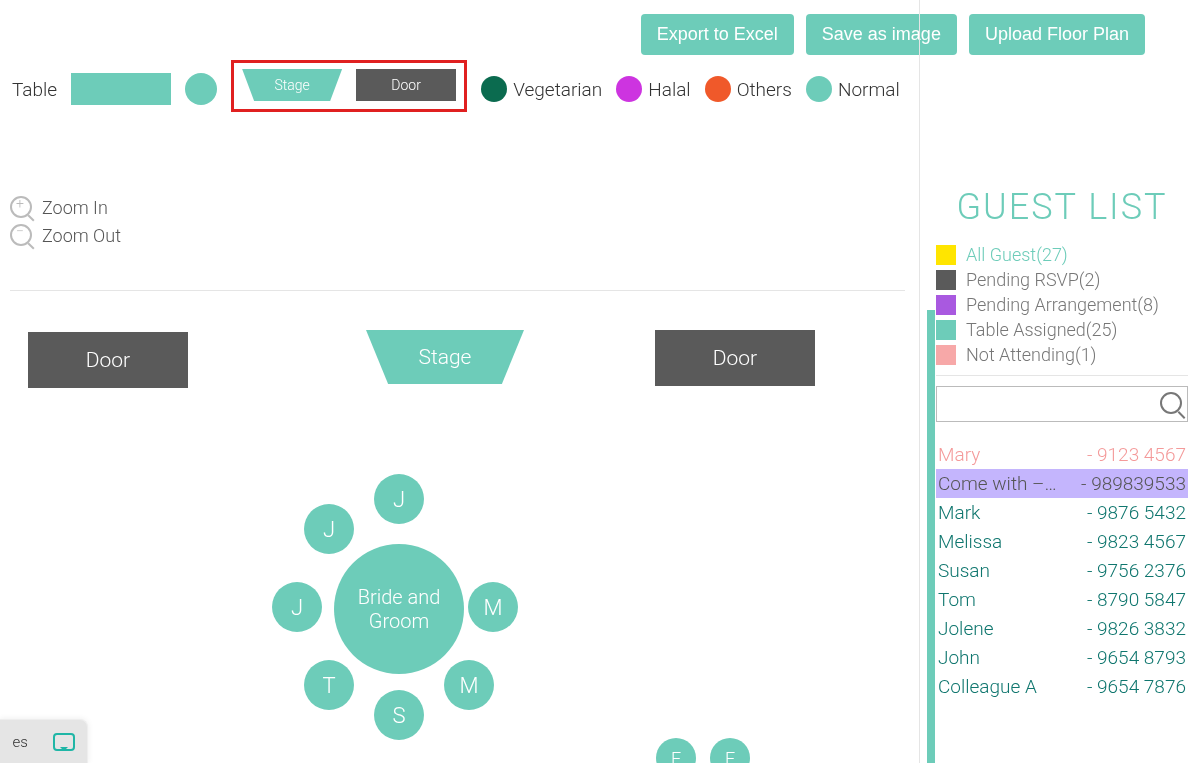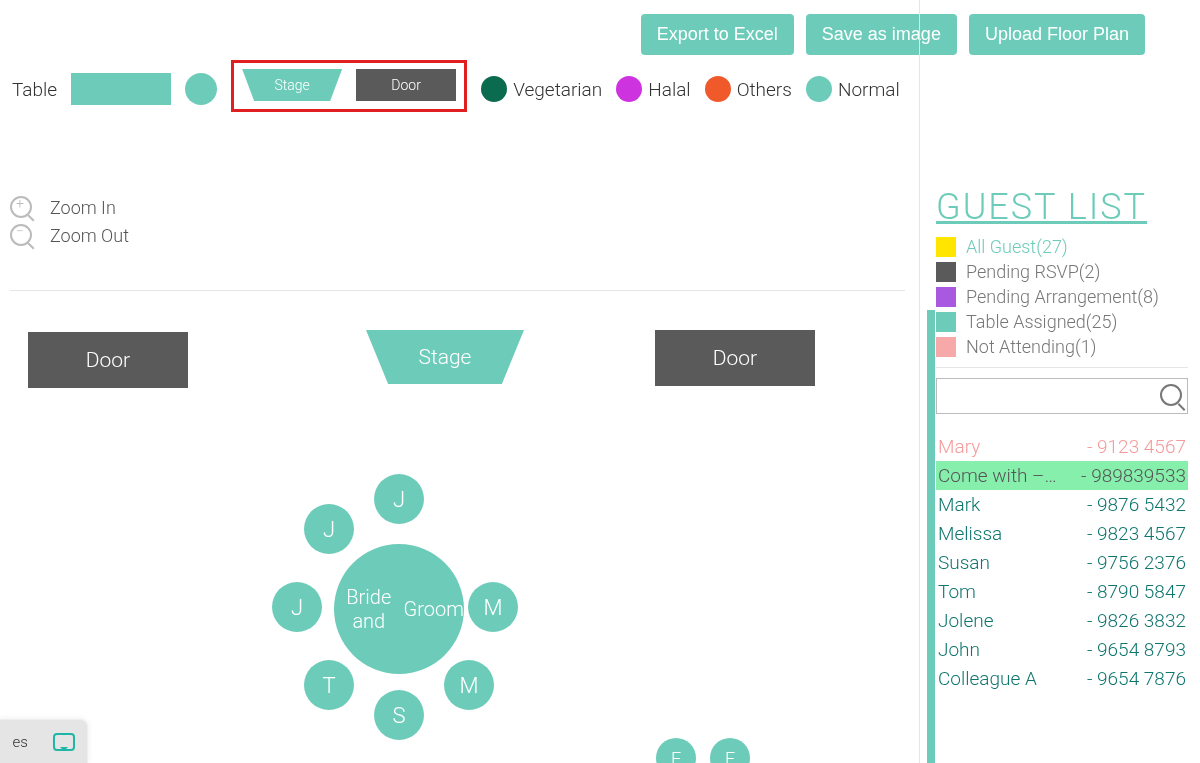--- a/index.html
+++ b/index.html
@@ -64,21 +64,21 @@
   .btn-teal {
     background:#6dccb9; color:#fff; border:none; border-radius:4px;
     padding:10px 16px; font-size:18px; font-weight:300; cursor:pointer;
   }
 
   
   .zoom-area {
     position:absolute; top:196px; left:10px;
     font-size:18px; color:#555;
   }
-  .zoom-row { display:flex; align-items:center; gap:18px; margin-bottom:6px; cursor:pointer; }
+  .zoom-row { display:flex; align-items:center; gap:10px; margin-bottom:6px; cursor:pointer; }
   .zoom-icon {
     width:22px; height:22px; border:2px solid #bbb; border-radius:50%;
     position:relative; display:inline-block;
   }
   .zoom-icon::after{
     content:""; position:absolute; width:8px; height:2px; background:#bbb;
     bottom:-3px; right:-5px; transform:rotate(45deg);
   }
   .zoom-icon-plus::before{
     content:"+"; position:absolute; top:-3px; left:4px; font-size:14px; color:#bbb;
@@ -104,41 +104,41 @@
   .stage-box {
     position:absolute; background:#6dccb9; color:#fff;
     width:158px; height:54px;
     clip-path: polygon(0 0, 100% 0, 86% 100%, 14% 100%);
     display:flex; align-items:center; justify-content:center; font-size:21px;
   }
 
   .table-group { position:absolute; }
   .table-big {
     width:130px; height:130px; border-radius:50%; background:#6dccb9;
-    color:#fff; text-align:center; display:flex; flex-direction:row;
+    color:#fff; text-align:center; display:flex; flex-direction:column;
     align-items:center; justify-content:center; font-size:20px; line-height:1.2;
     position:absolute;
   }
   .seat {
     width:50px; height:50px; border-radius:50%; background:#6dccb9;
     color:#fff; display:flex; align-items:center; justify-content:center;
     font-size:22px; position:absolute;
   }
   .seat-sm { width:40px; height:40px; font-size:18px; }
 
   
   .divider-col {
     position:absolute; top:0; bottom:0; right:280px; width:1px; background:#e5e5e5;
   }
   .guest-panel {
     position:absolute; top:186px; right:12px; width:252px;
   }
   .guest-title {
     color:#6dccb9; font-size:36px; font-weight:300; letter-spacing:2px;
-    text-align:left; margin-bottom:8px;text-decoration:underline;
+    text-align:center; margin-bottom:16px;
   }
   .status-row { display:flex; align-items:center; gap:10px; font-size:18px; margin:4px 0; }
   .status-swatch { width:20px; height:20px; }
   .sw-all{background:#ffe500;} .sw-pending{background:#5a5a5a;}
   .sw-arr{background:#a959e0;} .sw-ass{background:#6dccb9;}
   .sw-not{background:#f7a8a8;}
   .status-row.active { color:#6dccb9; }
   .status-row.inactive { color:#777; }
   .hr2 { height:1px; background:#e5e5e5; margin:10px 0; }
 
@@ -159,21 +159,21 @@
   .guest-accent {
     position:absolute; top:310px; bottom:0; right:265px; width:8px; background:#6dccb9;
   }
 
   .guest-list{ font-size:19px; }
   .guest-row {
     display:flex; justify-content:space-between; padding:3px 2px; color:#0f766e;
     cursor:pointer;
   }
   .guest-row.pink { color:#f49a9a; }
-  .guest-row.grey { background:#86efac; color:#555;justify-content:space-between; }
+  .guest-row.grey { background:#c4b5fd; color:#555;justify-content:space-between; }
 
   
   .chat-dock{
     position:absolute; left:0; bottom:0; width:88px; height:44px;
     background:#e5e5e5; border:1px solid #eee; border-bottom:none; border-left:none;
     border-radius:0 8px 0 0; box-shadow:0 0 6px rgba(0,0,0,0.08);
     display:flex; align-items:center; justify-content:space-around;
     font-size:15px; color:#333;
   }
   .chat-icon{ width:22px; height:18px; border:2px solid #1fb6a6; border-radius:4px; position:relative;}

